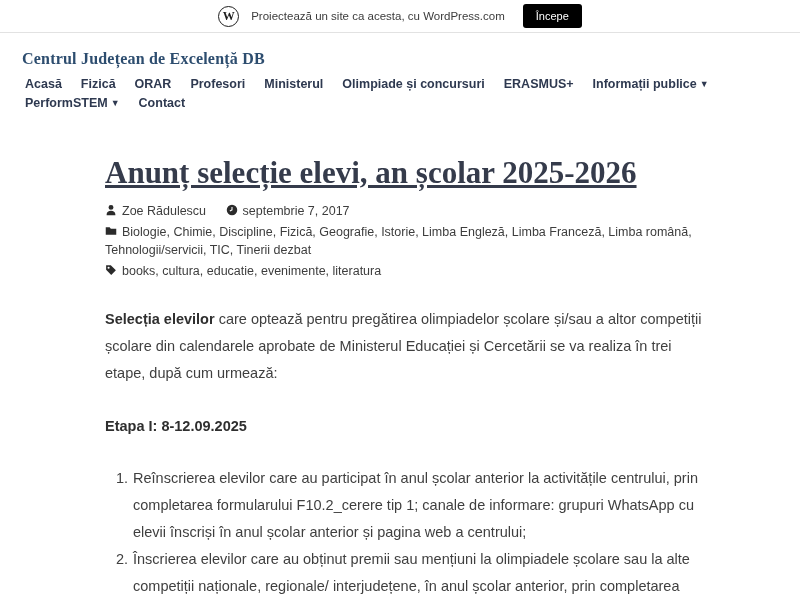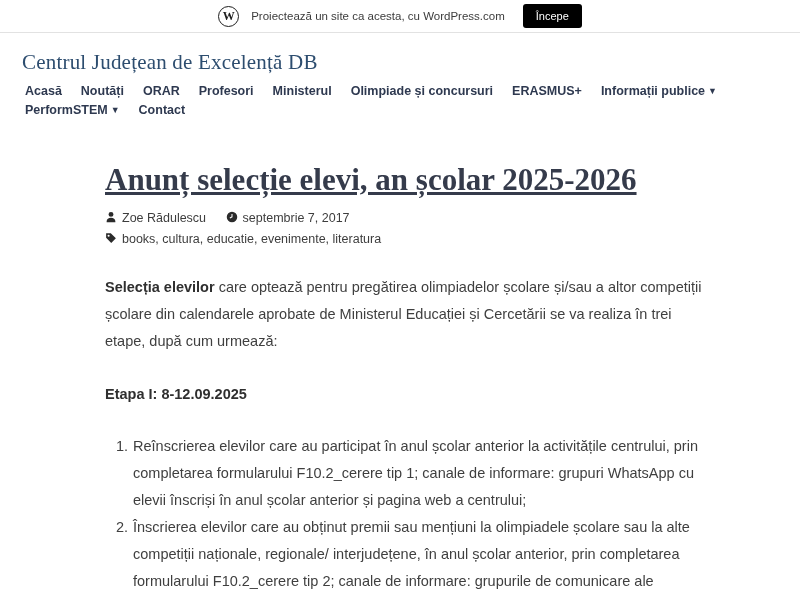--- a/index.html
+++ b/index.html
@@ -13,22 +13,22 @@
              display:flex; align-items:center; justify-content:center;
              font-family:"Liberation Serif", serif; font-weight:bold; font-size:12px;
              color:#1e1e1e; line-height:1; }
   .wp-banner-text { font-size:11.5px; color:#3c3c3c; }
   .wp-banner-btn { background:#000000; color:#fff; border:none; border-radius:3px;
                    font-size:11px; padding:6px 13px; margin-left:6px; cursor:pointer;
                    font-family:"Liberation Sans", sans-serif; }
 
   
   .site-header { padding:17px 22px 0 22px; }
-  .site-title { font-family:"Liberation Serif", serif; font-weight:normal;
-                font-size:21px; color:#2d4d6f; letter-spacing:0.2px; cursor:pointer; }
+  .site-title { font-family:"Liberation Serif", serif; font-weight:bold;
+                font-size:16px; color:#2d4d6f; letter-spacing:0.2px; cursor:pointer; }
   .main-nav { margin-top:9px; padding-left:3px; display:flex; flex-wrap:wrap;
               column-gap:19px; row-gap:5px; max-width:740px; }
   .nav-item { font-size:12.5px; font-weight:bold; color:#2e3950; cursor:pointer;
               white-space:nowrap; }
   .nav-item .caret { font-size:9px; position:relative; top:-1px; margin-left:3px; }
 
   
   .content { width:602px; margin:44px 0 0 105px; }
   .post-title { font-family:"Liberation Serif", serif; font-weight:bold;
                 font-size:31px; line-height:38px; color:#353b4b; overflow-wrap:break-word;text-decoration:underline; }
@@ -52,21 +52,21 @@
 <div class="wp-banner">
   <span class="wp-logo">W</span>
   <span class="wp-banner-text">Proiectează un site ca acesta, cu WordPress.com</span>
   <button class="wp-banner-btn">Începe</button>
 </div>
 
 <div class="site-header">
   <div class="site-title">Centrul Județean de Excelență DB</div>
   <nav class="main-nav">
       <span class="nav-item">Acasă</span>
-      <span class="nav-item">Noutăți</span>
+      <span class="nav-item">Fizică</span>
       <span class="nav-item">ORAR</span>
       <span class="nav-item">Profesori</span>
       <span class="nav-item">Ministerul</span>
       <span class="nav-item">Olimpiade și concursuri</span>
       <span class="nav-item">ERASMUS+</span>
       <span class="nav-item">Informații publice<span class="caret">▼</span></span>
       <span class="nav-item">PerformSTEM<span class="caret">▼</span></span>
       <span class="nav-item">Contact</span>
     </nav>
 </div>
@@ -87,20 +87,27 @@
         <span class="meta-icon">
           <svg viewBox="0 0 16 16">
               <path d="M8 1a7 7 0 1 0 0 14A7 7 0 0 0 8 1zm.7 7.4L5.5 10l-.7-1.2 2.5-1.4V4h1.4v4.4z"></path>
             </svg>
         </span><span class="meta-link">septembrie 7, 2017</span>
       </span>
     </div>
     <div class="meta-row">
       <span class="meta-icon">
         <svg viewBox="0 0 16 16">
+            <path d="M1 3h5.2l1.6 2H15v8H1V3z"></path>
+          </svg>
+      </span><span class="meta-link">Biologie, Chimie, Discipline, Fizică, Geografie, Istorie, Limba Engleză, Limba Franceză, Limba română, Tehnologii/servicii, TIC, Tinerii dezbat</span>
+    </div>
+    <div class="meta-row">
+      <span class="meta-icon">
+        <svg viewBox="0 0 16 16">
             <path d="M1.5 1.5h6.2l6.8 6.8-6.2 6.2-6.8-6.8V1.5zm3.3 2.1a1.4 1.4 0 1 0 0 2.8 1.4 1.4 0 0 0 0-2.8z"></path>
           </svg>
       </span><span class="meta-link">books, cultura, educatie, evenimente, literatura</span>
     </div>
   </div>
 
   <div class="post-body">
     <p class="intro"><b>Selecția elevilor</b><span> care optează pentru pregătirea olimpiadelor școlare și/sau a altor competiții școlare din calendarele aprobate de Ministerul Educației și Cercetării se va realiza în trei etape, după cum urmează:</span></p>
 
     <p class="stage">Etapa I: 8-12.09.2025</p>

